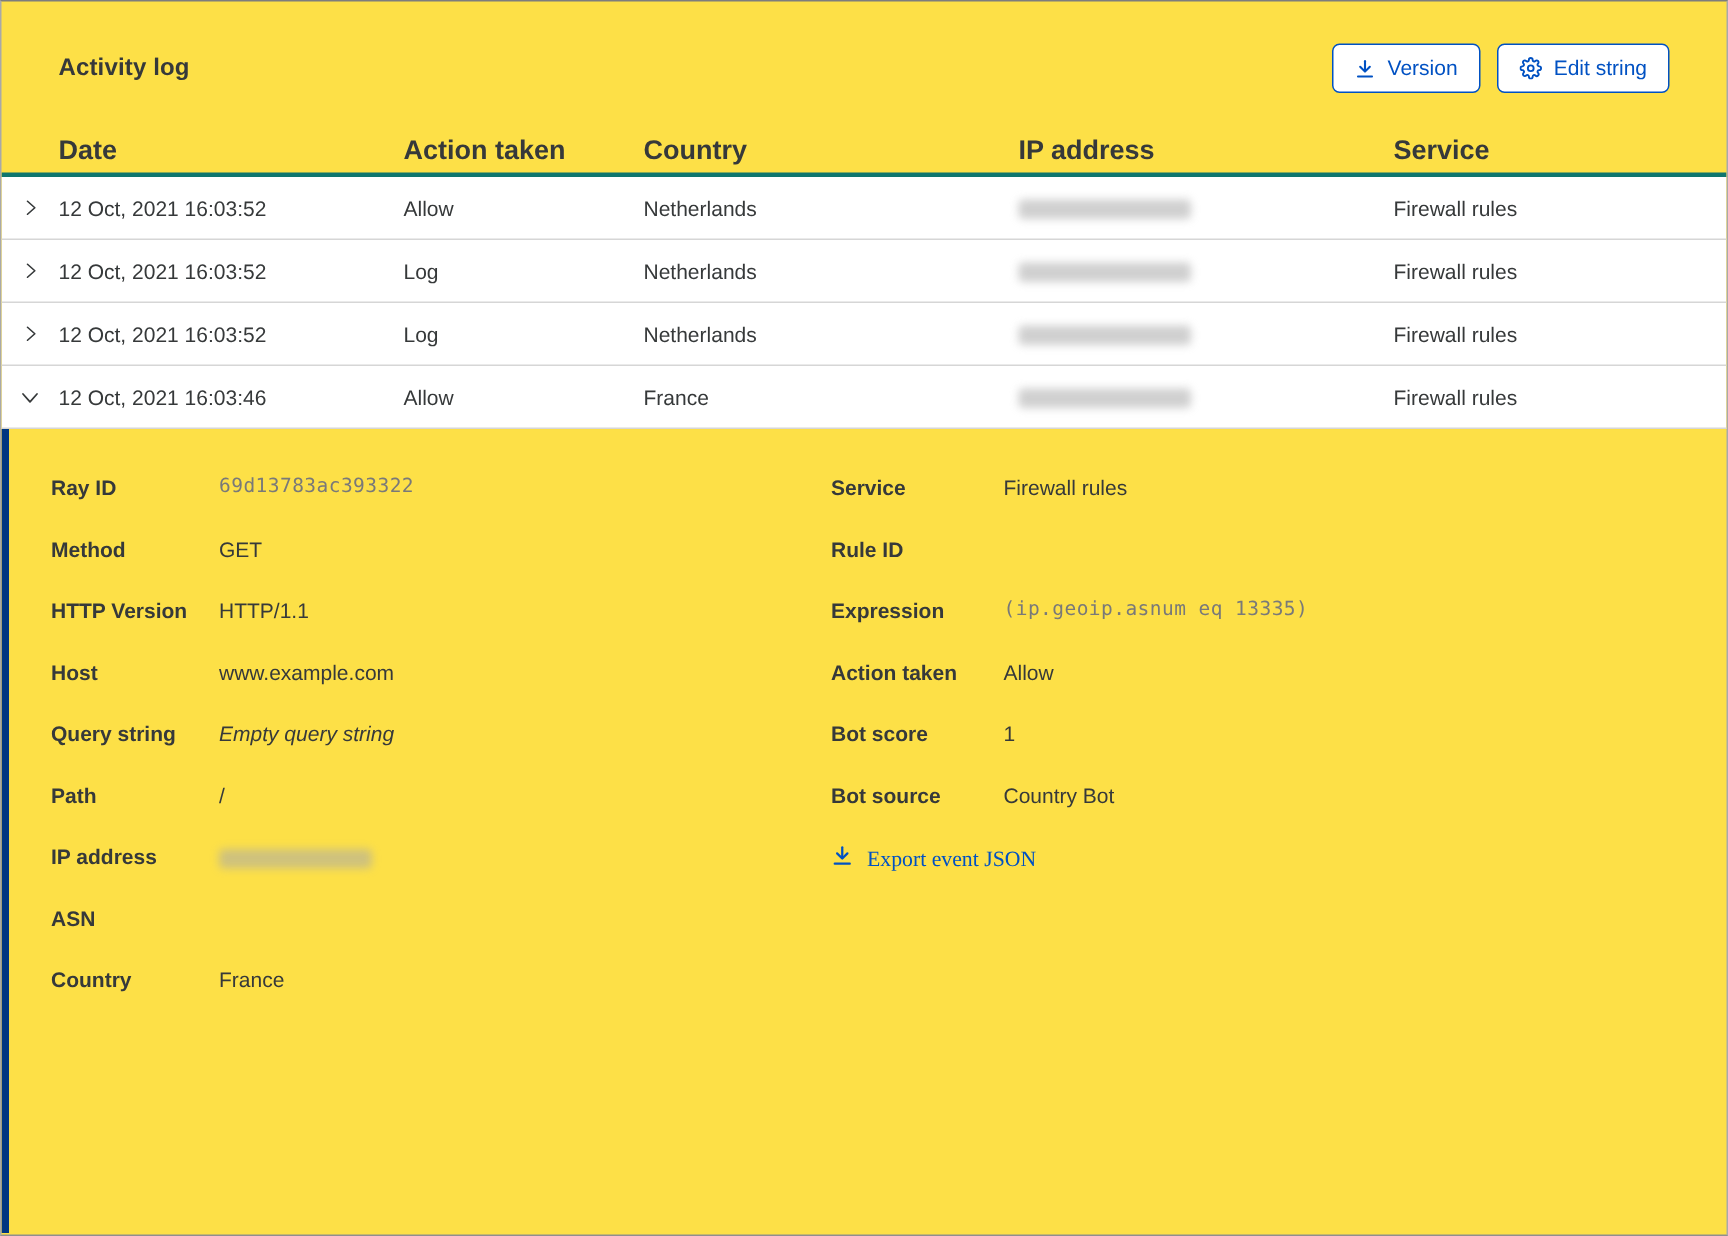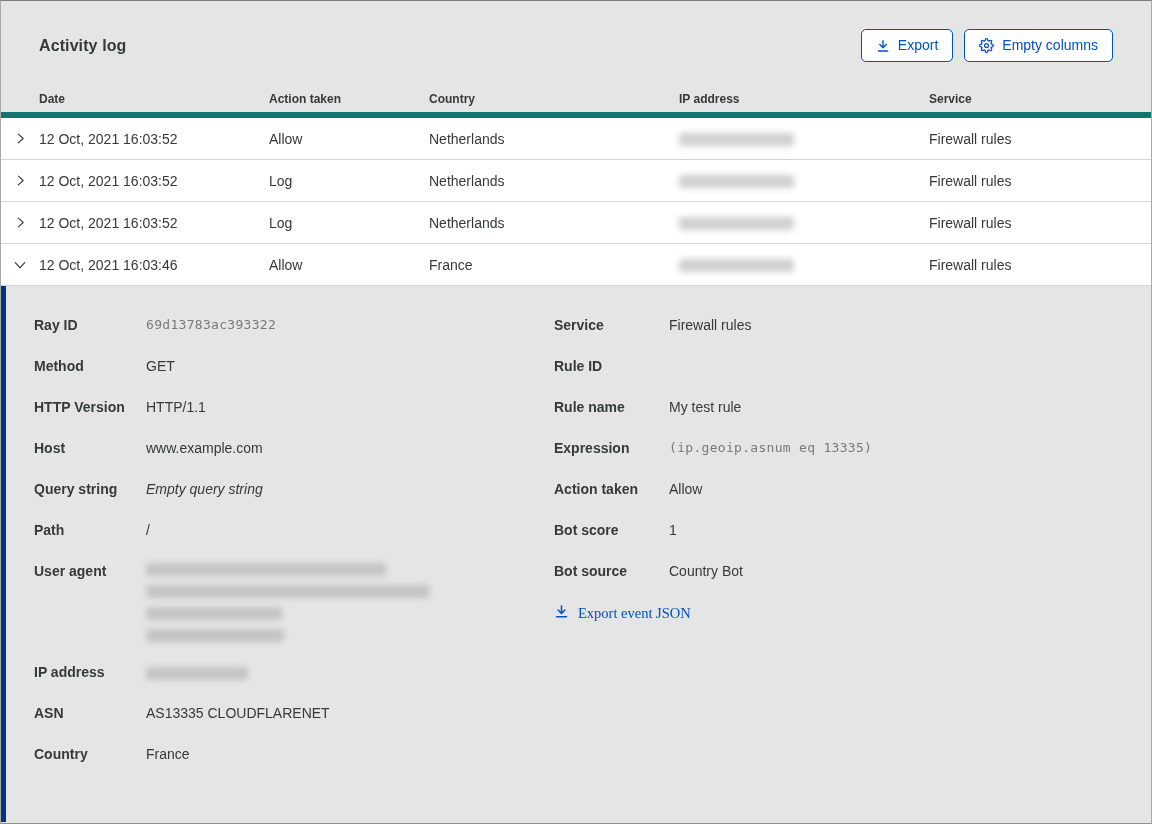--- a/index.html
+++ b/index.html
@@ -8,21 +8,21 @@
     font-family: "Liberation Sans", "DejaVu Sans", sans-serif;
     color: #36393a;
     width: 1152px;
   }
   .app {
     width: 1152px;
     height: 824px;
     border: 1px solid #a9a9a9;
     border-top-color: #7d7d7d;
     border-bottom-color: #8f8f8f;
-    background: #e5e5e5;
+    background: #fde047;
     overflow: hidden;
     position: relative;
   }
 
   
   .header {
     display: flex;
     align-items: center;
     justify-content: space-between;
     padding: 28px 38px 0 38px;
@@ -53,23 +53,23 @@
   
   .table { margin-top: 24px; width: 100%; }
   .trow {
     display: grid;
     grid-template-columns: 38px 230px 160px 250px 250px 1fr;
     align-items: center;
   }
   .thead-row {
     height: 32px;
     font-weight: 700;
-    font-size: 12px;
+    font-size: 18px;
     color: #36393a;
-    border-bottom: 6px solid #0f766e;
+    border-bottom: 3px solid #0f766e;
   }
   .data-row {
     height: 42px;
     font-size: 14px;
     border-bottom: 1px solid #d6d6d6;
     cursor: pointer;
     background: #fff;
   }
   .data-row:last-of-type { border-bottom: 1px solid #d6d6d6; }
   .cell { padding-right: 10px; }
@@ -144,30 +144,30 @@
     <div class="page-title">Activity log</div>
     <div class="toolbar">
       <button class="btn">
         <span>
           <svg width="14" height="14" viewBox="0 0 24 24" fill="none" stroke="#0051c3" stroke-width="2.4" stroke-linecap="round" stroke-linejoin="round">
             <path d="M12 3v11"></path>
               <path d="M6.5 9.5 12 15l5.5-5.5"></path>
               <path d="M4 20.5h16"></path>
           </svg>
         </span>
-        <span>Export</span>
+        <span>Version</span>
       </button>
       <button class="btn">
         <span>
           <svg width="15" height="15" viewBox="0 0 24 24" fill="none" stroke="#0051c3" stroke-width="2" stroke-linecap="round" stroke-linejoin="round">
             <circle cx="12" cy="12" r="3.1"></circle>
             <path d="M19.4 15a1.7 1.7 0 0 0 .34 1.87l.06.06a2 2 0 1 1-2.83 2.83l-.06-.06a1.7 1.7 0 0 0-1.87-.34 1.7 1.7 0 0 0-1 1.55V21a2 2 0 1 1-4 0v-.09a1.7 1.7 0 0 0-1-1.55 1.7 1.7 0 0 0-1.87.34l-.06.06a2 2 0 1 1-2.83-2.83l.06-.06a1.7 1.7 0 0 0 .34-1.87 1.7 1.7 0 0 0-1.55-1H3a2 2 0 1 1 0-4h.09a1.7 1.7 0 0 0 1.55-1 1.7 1.7 0 0 0-.34-1.87l-.06-.06a2 2 0 1 1 2.83-2.83l.06.06a1.7 1.7 0 0 0 1.87.34h.01a1.7 1.7 0 0 0 1-1.55V3a2 2 0 1 1 4 0v.09a1.7 1.7 0 0 0 1 1.55h.01a1.7 1.7 0 0 0 1.87-.34l.06-.06a2 2 0 1 1 2.83 2.83l-.06.06a1.7 1.7 0 0 0-.34 1.87v.01a1.7 1.7 0 0 0 1.55 1H21a2 2 0 1 1 0 4h-.09a1.7 1.7 0 0 0-1.55 1z"></path>
           </svg>
         </span>
-        <span>Empty columns</span>
+        <span>Edit string</span>
       </button>
     </div>
   </div>
 
   <div class="table">
 
     <div class="trow thead-row">
       <div class="chevron-cell"></div>
       <div class="cell">Date</div>
       <div class="cell">Action taken</div>
@@ -258,53 +258,39 @@
           </div>
           <div class="detail-item">
             <div class="d-label">Query string</div>
             <div class="d-value italic">Empty query string</div>
           </div>
           <div class="detail-item">
             <div class="d-label">Path</div>
             <div class="d-value">/</div>
           </div>
           <div class="detail-item">
-            <div class="d-label">User agent</div>
-            <div class="ua-lines">
-              <span class="blob" style="width:240px"></span>
-              <span class="blob" style="width:284px"></span>
-              <span class="blob" style="width:136px"></span>
-              <span class="blob" style="width:138px"></span>
-            </div>
-          </div>
-          <div class="detail-item">
             <div class="d-label">IP address</div>
             <div class="d-value"><span class="blob" style="width:102px"></span></div>
           </div>
           <div class="detail-item">
             <div class="d-label">ASN</div>
-            <div class="d-value">AS13335 CLOUDFLARENET</div>
           </div>
           <div class="detail-item">
             <div class="d-label">Country</div>
             <div class="d-value">France</div>
           </div>
         </div>
 
         <div class="col-right">
           <div class="detail-item">
             <div class="d-label">Service</div>
             <div class="d-value">Firewall rules</div>
           </div>
           <div class="detail-item">
             <div class="d-label">Rule ID</div>
-          </div>
-          <div class="detail-item">
-            <div class="d-label">Rule name</div>
-            <div class="d-value">My test rule</div>
           </div>
           <div class="detail-item">
             <div class="d-label">Expression</div>
             <div class="d-value mono">(ip.geoip.asnum eq 13335)</div>
           </div>
           <div class="detail-item">
             <div class="d-label">Action taken</div>
             <div class="d-value">Allow</div>
           </div>
           <div class="detail-item">

